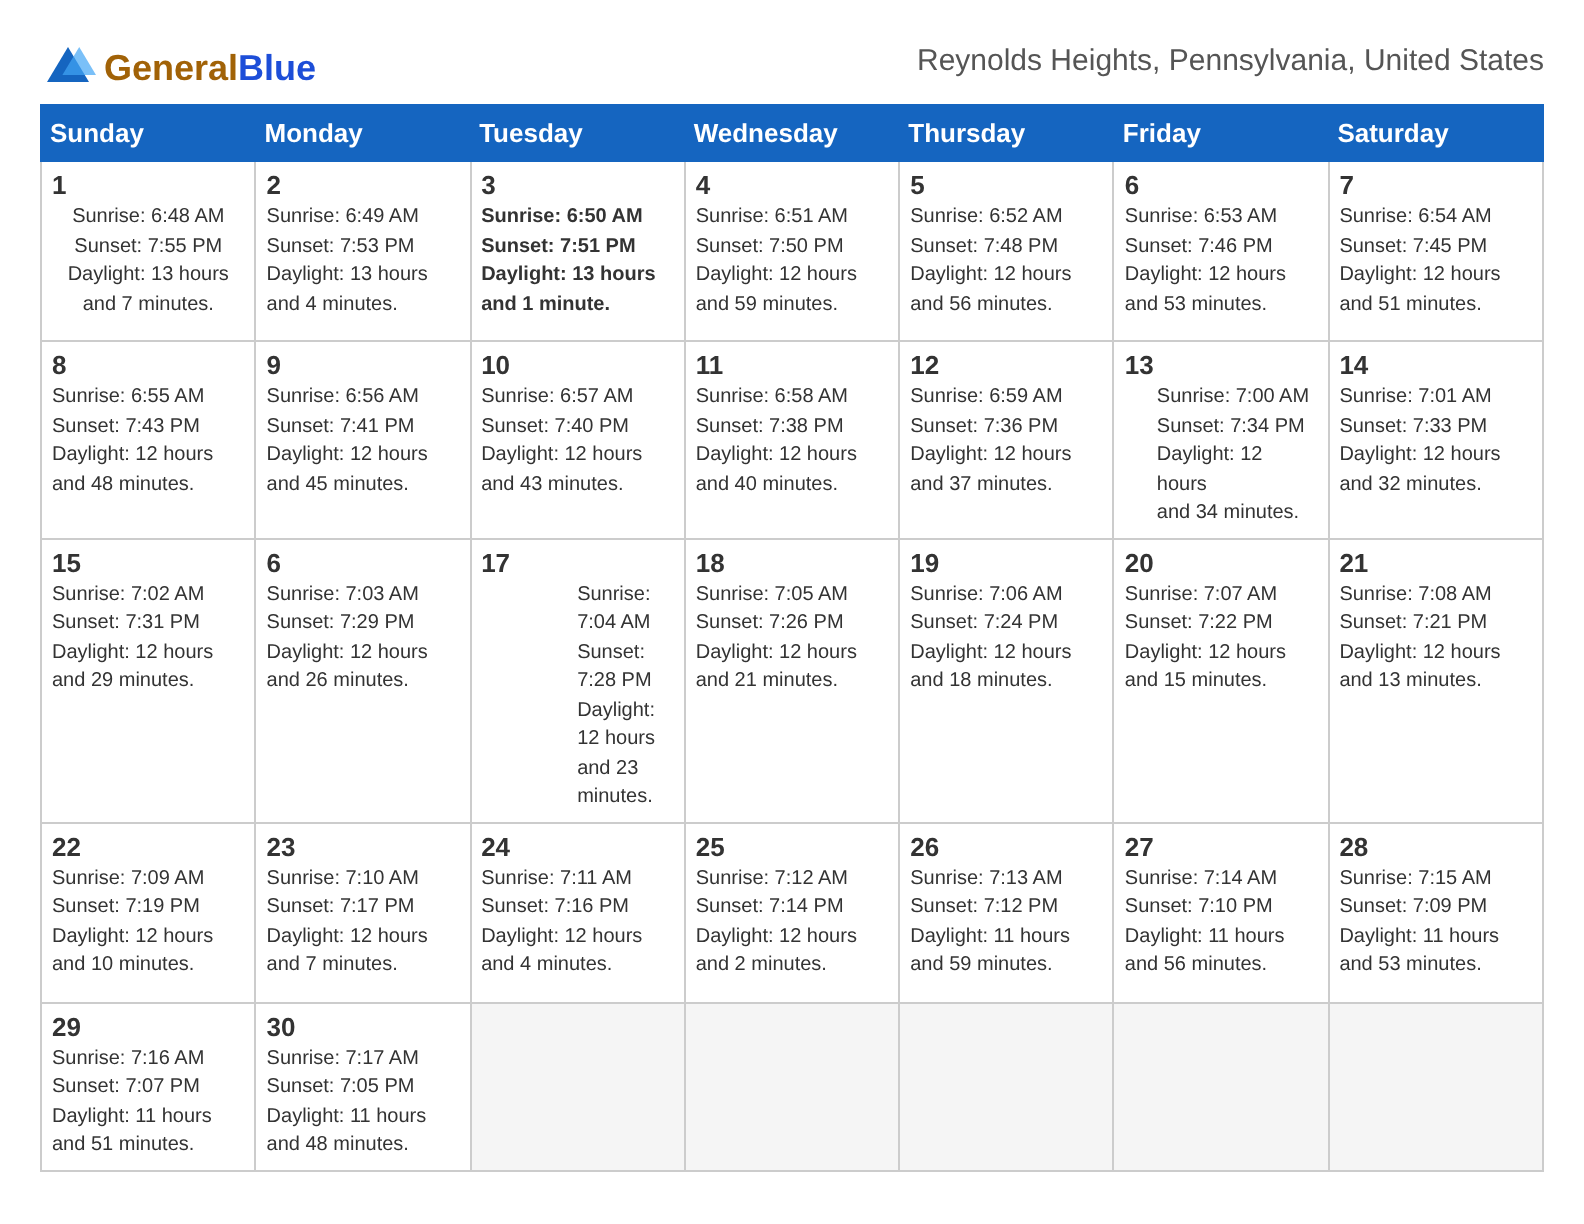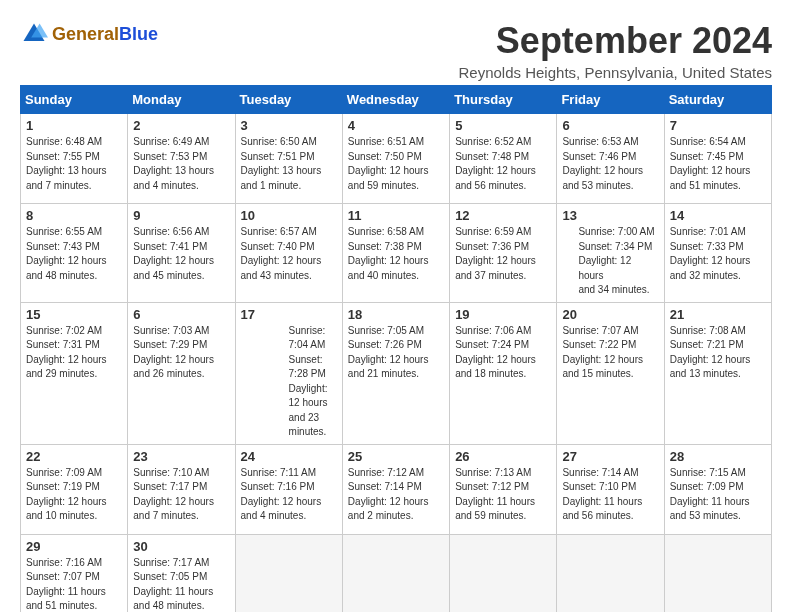--- a/index.html
+++ b/index.html
@@ -85,56 +85,55 @@
   <div class="logo">
     <svg class="logo-icon" viewBox="0 0 40 40" xmlns="http://www.w3.org/2000/svg">
       <polygon points="20,5 35,30 5,30" fill="#1565C0"></polygon>
       <polygon points="28,5 40,25 16,25" fill="#42A5F5" opacity="0.7"></polygon>
     </svg>
     <div>
       <span style="font-size:18px;font-weight:bold;color:#a16207;">General</span><span style="font-size:18px;font-weight:bold;color:#1d4ed8;">Blue</span>
     </div>
   </div>
   <div class="title-section">
-    <div class="month-year">September 2024</div>
     <div class="location">Reynolds Heights, Pennsylvania, United States</div>
   </div>
 </div>
 
 <table>
   <thead>
     <tr>
     <th>Sunday</th>
         <th>Monday</th>
         <th>Tuesday</th>
         <th>Wednesday</th>
         <th>Thursday</th>
         <th>Friday</th>
         <th>Saturday</th>
       </tr>
   </thead>
   <tbody id="calendar-body">
   <tr>
         <td>
           <span class="day-number">1</span>
-          <div class="day-detail" style="white-space: pre-line;">Sunrise: 6:48 AM
+          <div class="day-detail" style="white-space: pre-line; text-align: center;">Sunrise: 6:48 AM
 Sunset: 7:55 PM
 Daylight: 13 hours
 and 7 minutes.</div>
         </td>
         <td>
           <span class="day-number">2</span>
           <div class="day-detail" style="white-space: pre-line;">Sunrise: 6:49 AM
 Sunset: 7:53 PM
 Daylight: 13 hours
 and 4 minutes.</div>
         </td>
         <td>
           <span class="day-number">3</span>
-          <div class="day-detail" style="white-space: pre-line;">Sunrise: 6:50 AM
+          <div class="day-detail" style="white-space: pre-line; font-weight: bold;">Sunrise: 6:50 AM
 Sunset: 7:51 PM
 Daylight: 13 hours
 and 1 minute.</div>
         </td>
         <td>
           <span class="day-number">4</span>
           <div class="day-detail" style="white-space: pre-line;">Sunrise: 6:51 AM
 Sunset: 7:50 PM
 Daylight: 12 hours
 and 59 minutes.</div>

